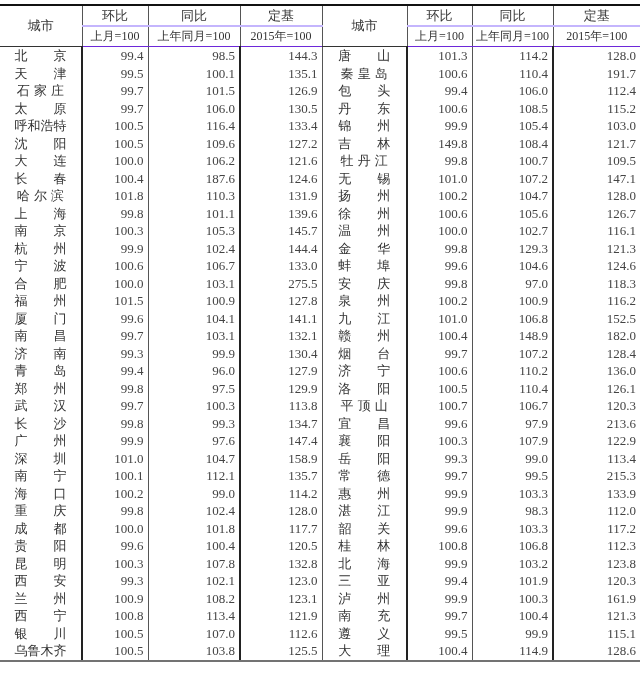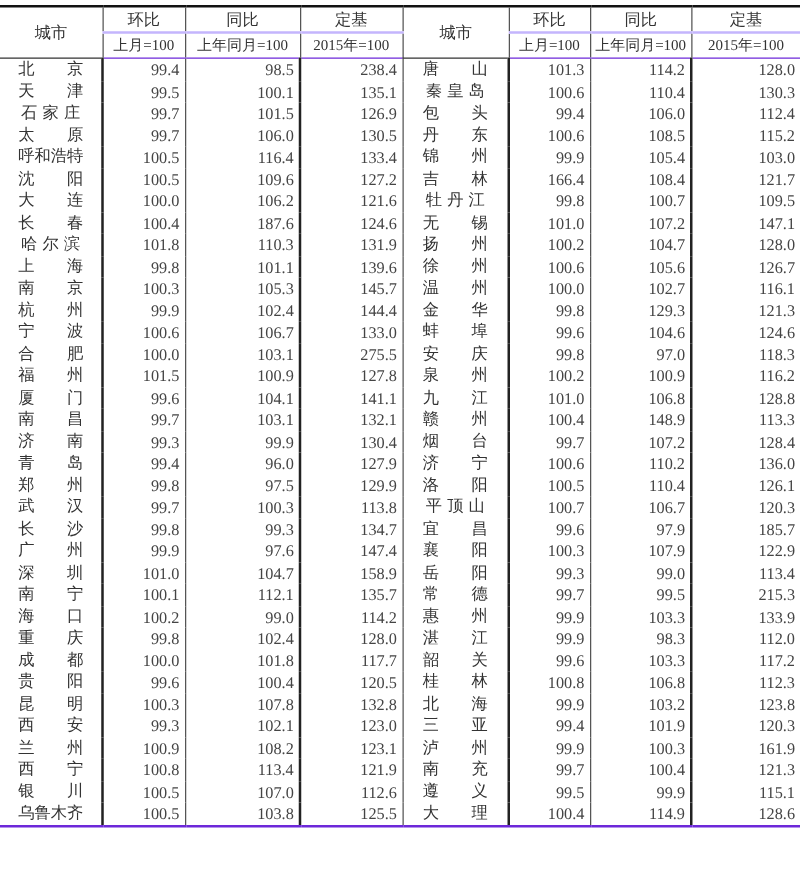--- a/index.html
+++ b/index.html
@@ -21,21 +21,21 @@
   tr.h1 th { height:19px; }
   tr.h2 th { height:19px; font-size:12px; font-family:"Liberation Serif", "DejaVu Serif", serif; }
   tr.h1 th.grp { border-bottom:2px solid #c4b5fd; }
   tr.h2 th { border-bottom:1px solid #6d28d9; }
   th.city { border-bottom:1px solid #333; }
   .vl { border-left:1px solid #555; }
   .vl2 { border-left:2px solid #222; }
   td { padding:0; height:17.5px; font-size:12.5px; line-height:17.5px; white-space:nowrap; }
   td.city { text-align:center; font-family:"DejaVu Sans", "Liberation Sans", sans-serif; font-size:13px; color:#333; }
   td.num { text-align:right; padding-right:4px; font-family:"Liberation Serif", "DejaVu Serif", serif; font-size:13px; color:#444; }
-  tbody tr:last-child td { border-bottom:2px solid #6d28d9; }
+  tbody tr:last-child td { border-bottom:2px solid #737373; }
 </style>
 </head>
 <body>
 
 <div id="wrap">
   <table>
     <colgroup>
       <col class="c-city">
         <col class="c-hb">
         <col class="c-tb">
@@ -63,35 +63,35 @@
         <th class="vl">上月=100</th>
         <th class="vl">上年同月=100</th>
         <th class="vl">2015年=100</th>
       </tr>
     </thead>
     <tbody id="tbody">
         <tr>
           <td class="city">北　　京</td>
           <td class="num vl2">99.4</td>
           <td class="num vl">98.5</td>
-          <td class="num vl2">238.4</td>
+          <td class="num vl2">144.3</td>
           <td class="city vl">唐　　山</td>
           <td class="num vl2">101.3</td>
           <td class="num vl">114.2</td>
           <td class="num vl2">128.0</td>
         </tr>
         <tr>
           <td class="city">天　　津</td>
           <td class="num vl2">99.5</td>
           <td class="num vl">100.1</td>
           <td class="num vl2">135.1</td>
           <td class="city vl">秦 皇 岛</td>
           <td class="num vl2">100.6</td>
           <td class="num vl">110.4</td>
-          <td class="num vl2">130.3</td>
+          <td class="num vl2">191.7</td>
         </tr>
         <tr>
           <td class="city">石 家 庄</td>
           <td class="num vl2">99.7</td>
           <td class="num vl">101.5</td>
           <td class="num vl2">126.9</td>
           <td class="city vl">包　　头</td>
           <td class="num vl2">99.4</td>
           <td class="num vl">106.0</td>
           <td class="num vl2">112.4</td>
@@ -115,21 +115,21 @@
           <td class="num vl2">99.9</td>
           <td class="num vl">105.4</td>
           <td class="num vl2">103.0</td>
         </tr>
         <tr>
           <td class="city">沈　　阳</td>
           <td class="num vl2">100.5</td>
           <td class="num vl">109.6</td>
           <td class="num vl2">127.2</td>
           <td class="city vl">吉　　林</td>
-          <td class="num vl2">166.4</td>
+          <td class="num vl2">149.8</td>
           <td class="num vl">108.4</td>
           <td class="num vl2">121.7</td>
         </tr>
         <tr>
           <td class="city">大　　连</td>
           <td class="num vl2">100.0</td>
           <td class="num vl">106.2</td>
           <td class="num vl2">121.6</td>
           <td class="city vl">牡 丹 江</td>
           <td class="num vl2">99.8</td>
@@ -217,31 +217,31 @@
           <td class="num vl2">116.2</td>
         </tr>
         <tr>
           <td class="city">厦　　门</td>
           <td class="num vl2">99.6</td>
           <td class="num vl">104.1</td>
           <td class="num vl2">141.1</td>
           <td class="city vl">九　　江</td>
           <td class="num vl2">101.0</td>
           <td class="num vl">106.8</td>
-          <td class="num vl2">128.8</td>
+          <td class="num vl2">152.5</td>
         </tr>
         <tr>
           <td class="city">南　　昌</td>
           <td class="num vl2">99.7</td>
           <td class="num vl">103.1</td>
           <td class="num vl2">132.1</td>
           <td class="city vl">赣　　州</td>
           <td class="num vl2">100.4</td>
           <td class="num vl">148.9</td>
-          <td class="num vl2">113.3</td>
+          <td class="num vl2">182.0</td>
         </tr>
         <tr>
           <td class="city">济　　南</td>
           <td class="num vl2">99.3</td>
           <td class="num vl">99.9</td>
           <td class="num vl2">130.4</td>
           <td class="city vl">烟　　台</td>
           <td class="num vl2">99.7</td>
           <td class="num vl">107.2</td>
           <td class="num vl2">128.4</td>
@@ -277,21 +277,21 @@
           <td class="num vl2">120.3</td>
         </tr>
         <tr>
           <td class="city">长　　沙</td>
           <td class="num vl2">99.8</td>
           <td class="num vl">99.3</td>
           <td class="num vl2">134.7</td>
           <td class="city vl">宜　　昌</td>
           <td class="num vl2">99.6</td>
           <td class="num vl">97.9</td>
-          <td class="num vl2">185.7</td>
+          <td class="num vl2">213.6</td>
         </tr>
         <tr>
           <td class="city">广　　州</td>
           <td class="num vl2">99.9</td>
           <td class="num vl">97.6</td>
           <td class="num vl2">147.4</td>
           <td class="city vl">襄　　阳</td>
           <td class="num vl2">100.3</td>
           <td class="num vl">107.9</td>
           <td class="num vl2">122.9</td>

